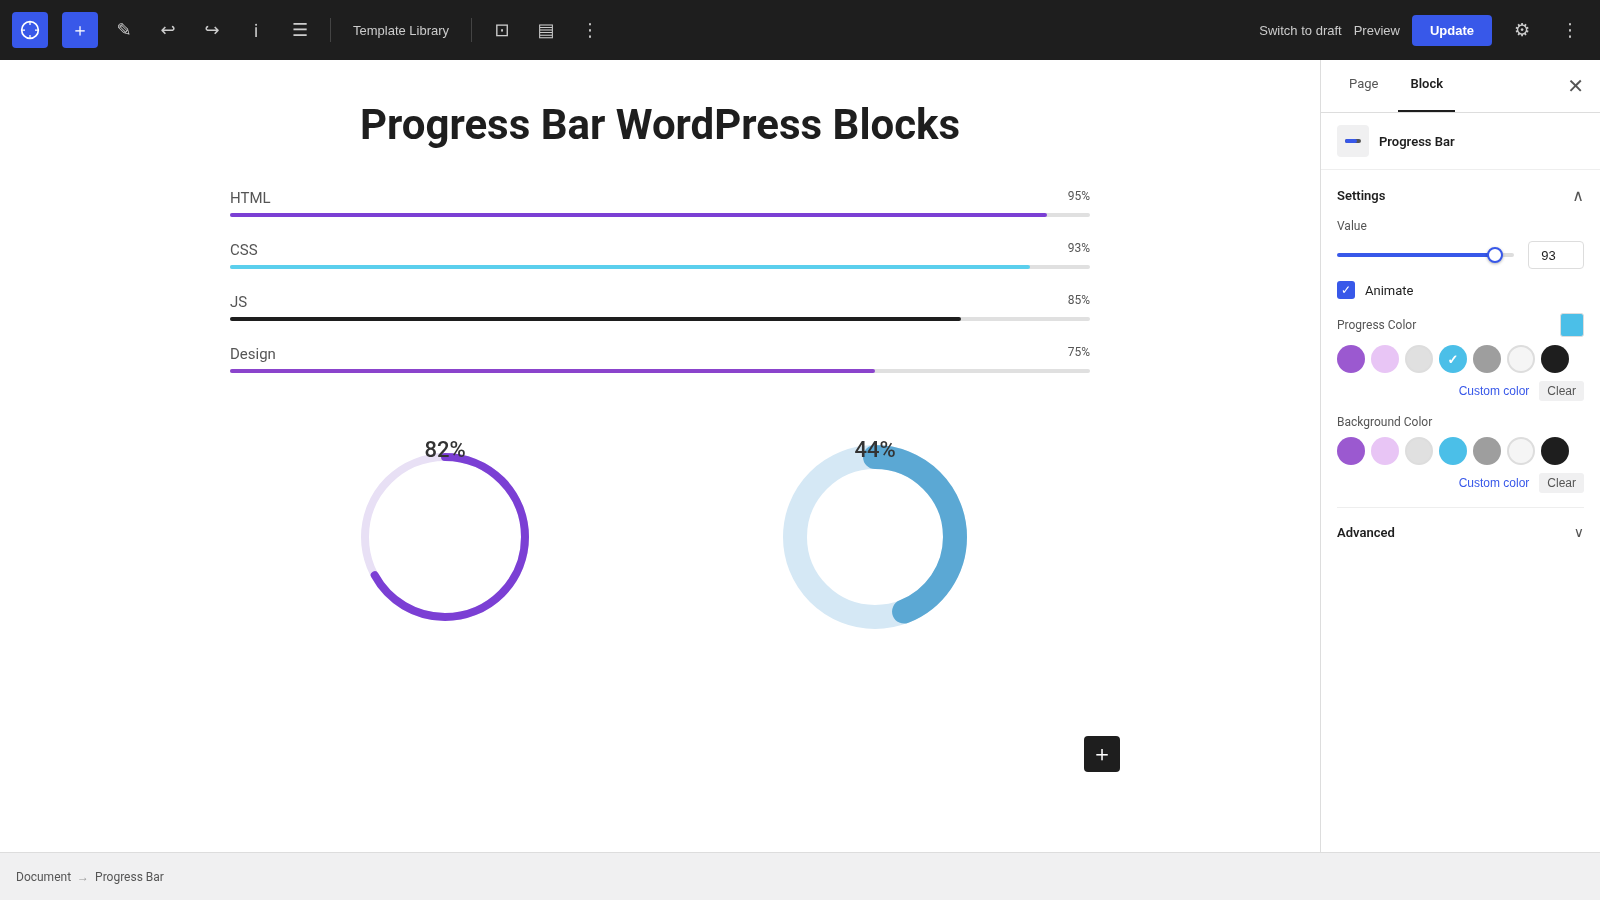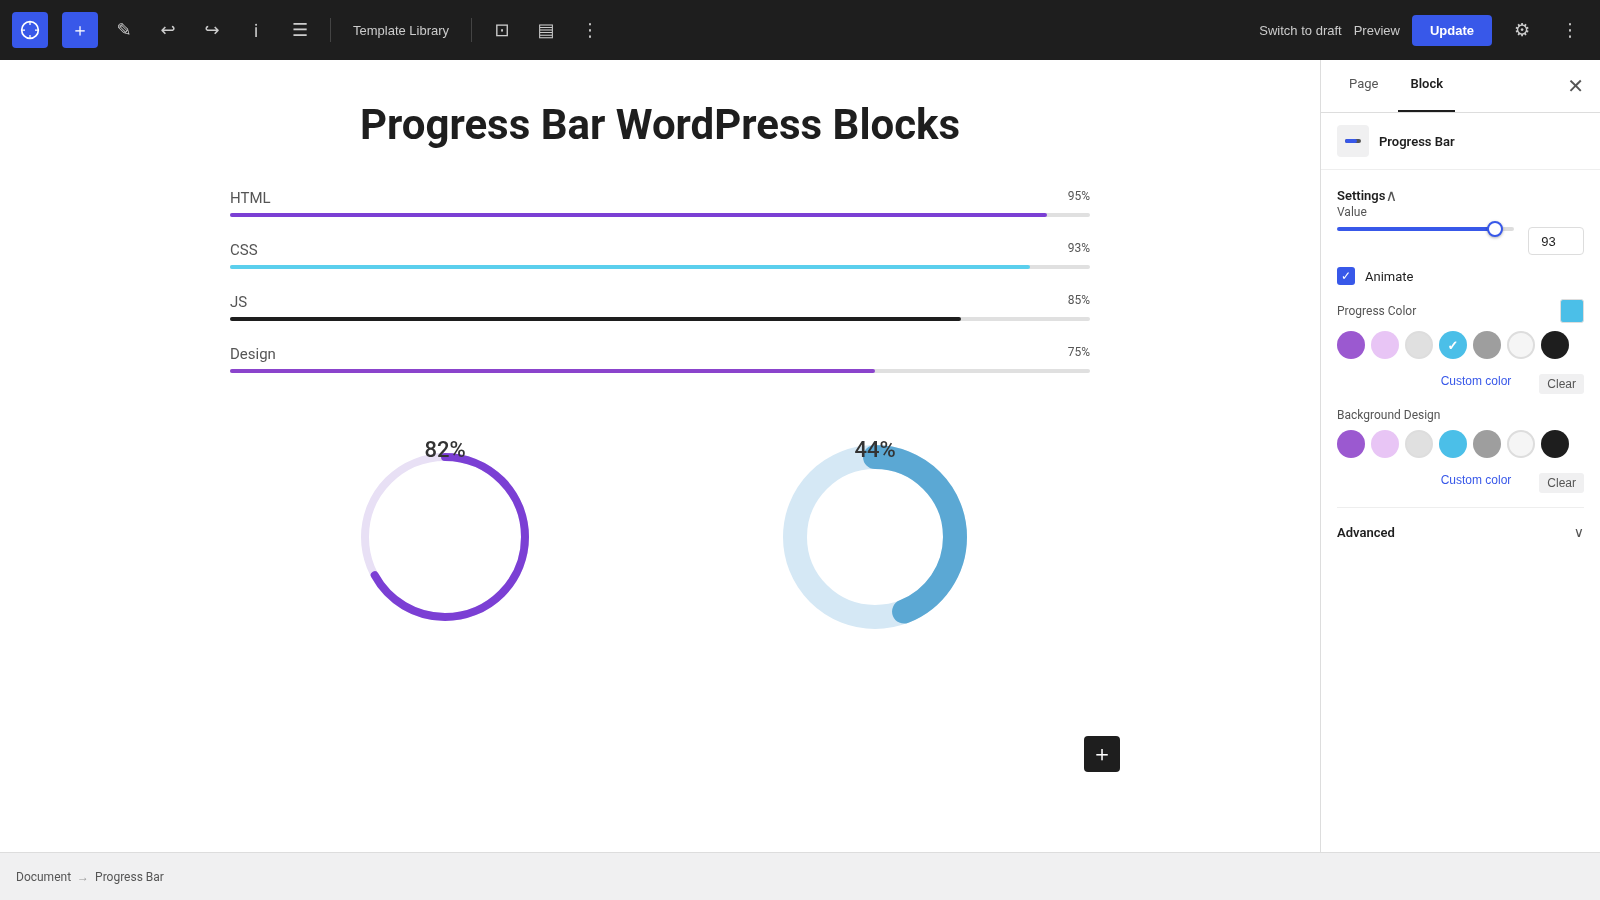--- a/index.html
+++ b/index.html
@@ -235,21 +235,22 @@
       overflow-y: auto;
       padding: 16px;
     }
 
     .settings-section {
       margin-bottom: 8px;
     }
     .settings-header {
       display: flex;
       align-items: center;
-      justify-content: flex-start;
+      justify-content: space-between;
+      margin-bottom: 14px;
     }
     .settings-title {
       font-size: 13px;
       font-weight: 600;
       color: #1e1e1e;
     }
     .settings-collapse {
       background: none; border: none;
       font-size: 16px; color: #555; cursor: pointer;
     }
@@ -258,20 +259,21 @@
     .value-row {
       margin-bottom: 12px;
     }
     .value-label {
       font-size: 12px;
       color: #555;
       margin-bottom: 8px;
     }
     .slider-row {
       display: flex;
+      align-items: center;
       gap: 14px;
     }
     .slider-input {
       flex: 1;
       -webkit-appearance: none;
       height: 4px;
       background: linear-gradient(to right, #3858e9 0%, #3858e9 93%, #ddd 93%, #ddd 100%);
       border-radius: 2px;
       outline: none;
     }
@@ -351,39 +353,38 @@
       top: 50%; left: 50%;
       transform: translate(-50%, -50%);
       color: white;
       font-size: 13px;
       font-weight: bold;
     }
     .color-actions {
       display: flex;
       align-items: center;
       justify-content: flex-end;
-      gap: 28px;
+      gap: 10px;
       margin-top: 4px;
     }
     .custom-color-link {
       font-size: 12px;
       color: #3858e9;
       cursor: pointer;
       text-decoration: none;
       background: none; border: none;
     }
     .clear-btn {
       font-size: 12px;
       color: #555;
       background: #f0f0f1;
       border: none;
       border-radius: 3px;
       padding: 3px 8px;
       cursor: pointer;
-      margin-top: 7px;
     }
 
     
     .advanced-section {
       border-top: 1px solid #eee;
       padding-top: 12px;
     }
     .advanced-header {
       display: flex;
       align-items: center;
@@ -557,21 +558,21 @@
               <div class="color-swatch" style="background: rgb(30, 30, 30);"></div>
             </div>
           <div class="color-actions">
             <button class="custom-color-link">Custom color</button>
             <button class="clear-btn">Clear</button>
           </div>
         </div>
 
         <div class="color-section">
           <div class="color-section-header">
-            <span class="color-section-label">Background Design</span>
+            <span class="color-section-label">Background Color</span>
           </div>
           <div class="color-swatches" id="background-swatches">
               <div class="color-swatch" style="background: rgb(155, 89, 208);"></div>
               <div class="color-swatch" style="background: rgb(232, 197, 245);"></div>
               <div class="color-swatch" style="background: rgb(224, 224, 224); border: 2px solid rgb(221, 221, 221);"></div>
               <div class="color-swatch" style="background: rgb(75, 191, 232);"></div>
               <div class="color-swatch" style="background: rgb(158, 158, 158);"></div>
               <div class="color-swatch" style="background: rgb(245, 245, 245); border: 2px solid rgb(221, 221, 221);"></div>
               <div class="color-swatch" style="background: rgb(30, 30, 30);"></div>
             </div>

